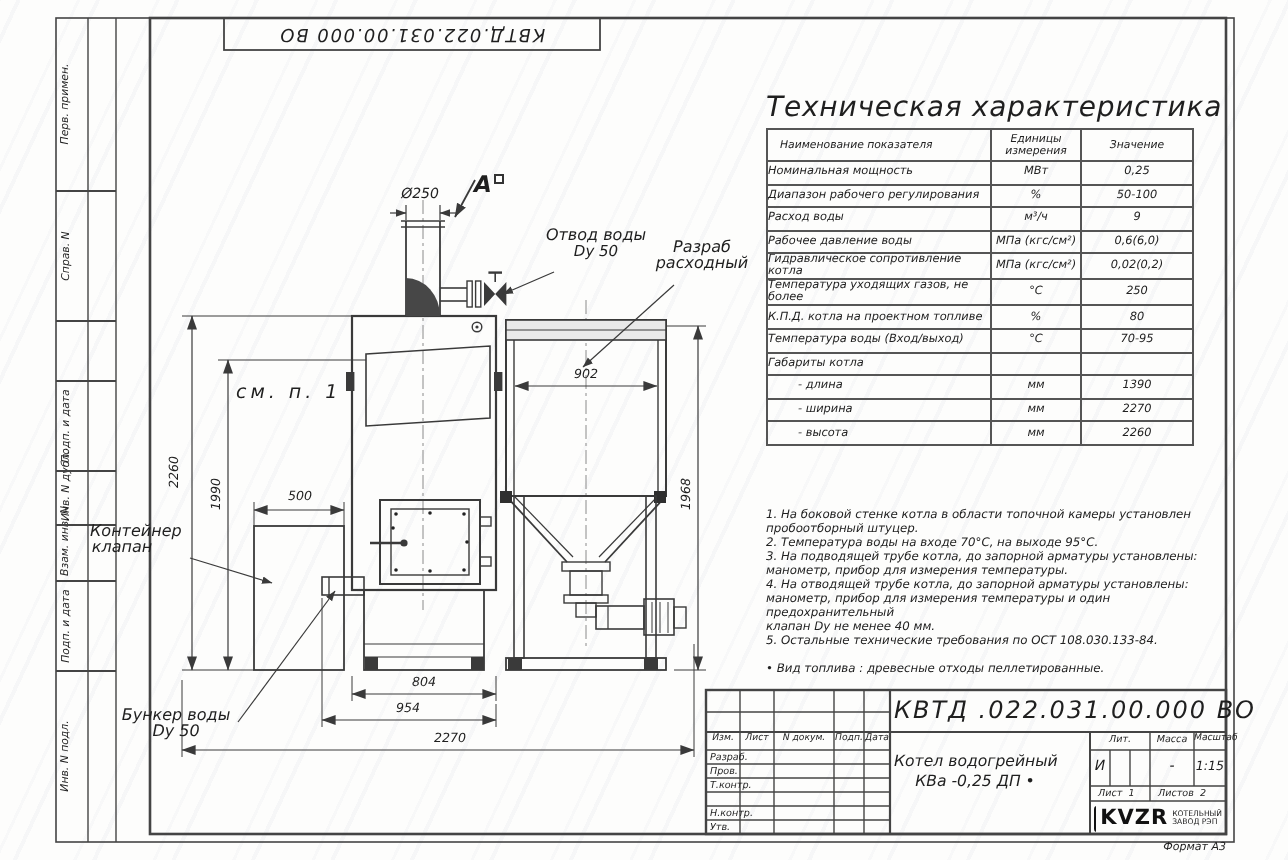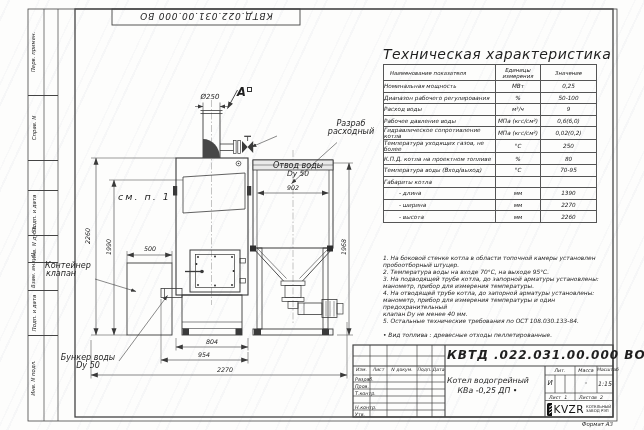--- a/index.html
+++ b/index.html
@@ -28,21 +28,21 @@
   
   .notes{position:absolute;left:383px;top:255px;width:222px;font-style:italic;font-size:5.9px;
          color:#222;}
   .notes div{min-height:7px;line-height:7px;}
   
   .tb{font-style:italic;}
   .aview-sub{display:inline-block;width:3px;height:3px;border:0.8px solid #333;margin-left:1.5px;
              vertical-align:4px;}
   .logo-wrap{position:absolute;left:547px;top:402px;width:64px;height:14px;display:flex;
              align-items:center;gap:2px;}
-  .logo-kvzr{font-family:"DejaVu Sans",sans-serif;font-weight:normal;font-size:10.5px;
+  .logo-kvzr{font-family:"DejaVu Sans",sans-serif;font-weight:bold;font-size:10.5px;
              letter-spacing:0.5px;color:#111;font-style:normal;}
   .logo-cap{font-size:3.8px;line-height:1.1;color:#222;font-style:normal;}
 </style>
 </head>
 <body>
 
 <div class="sheet">
   <div class="wm"></div>
 
   <svg class="geo" width="644" height="430" viewBox="0 0 644 430" shape-rendering="geometricPrecision">
@@ -234,21 +234,21 @@
       <div class="t rot c" style="left: 15.5px; top: 307.5px; width: 41px; height: 10px; font-size: 5.4px;">Подп. и дата</div>
       <div style="position: absolute; left: 28px; top: 290px; width: 30px; border-top: 0.8px solid rgb(68, 68, 68);"></div>
       <div class="t rot c" style="left: -5px; top: 373px; width: 82px; height: 10px; font-size: 5.4px;">Инв. N подл.</div>
       <div style="position: absolute; left: 28px; top: 335px; width: 30px; border-top: 0.8px solid rgb(68, 68, 68);"></div>
     </div>
 
   <div class="t c" style="left:192px;top:94px;width:36px;font-size:7px;">Ø250</div>
   <div class="t" style="left:237px;top:86px;font-size:11.5px;font-weight:bold;">
     <span>A</span><span class="aview-sub"></span>
   </div>
-  <div class="t c" style="left:268px;top:114px;width:60px;font-size:8px;margin-top:48px;">
+  <div class="t c" style="left:268px;top:114px;width:60px;font-size:8px;">
     <div>Отвод воды</div>
     <div style="font-size:7.5px;">Dy 50</div>
   </div>
   <div class="t c" style="left:326px;top:120px;width:50px;font-size:8px;">
     <div>Разраб</div>
     <div>расходный</div>
   </div>
   <div class="t" style="left:118px;top:192px;font-size:9.5px;letter-spacing:2px;">см. п. 1</div>
   <div class="t c" style="left:45px;top:262px;width:32px;font-size:8px;">
     <div>Контейнер</div>
@@ -353,21 +353,21 @@
       <div>3. На подводящей трубе котла, до запорной арматуры установлены:</div>
       <div>манометр, прибор для измерения температуры.</div>
       <div>4. На отводящей трубе котла, до запорной арматуры установлены:</div>
       <div>манометр, прибор для измерения температуры и один предохранительный</div>
       <div>клапан Dy не менее 40 мм.</div>
       <div>5. Остальные технические требования по ОСТ 108.030.133-84.</div>
       <div></div>
       <div>• Вид топлива : древесные отходы пеллетированные.</div>
     </div>
 
-  <div class="t c tb" style="left:447px;top:349px;width:164px;font-size:12px;font-weight:bold;letter-spacing:1px;text-align:right;">КВТД .022.031.00.000 ВО</div>
+  <div class="t c tb" style="left:447px;top:349px;width:164px;font-size:12px;font-weight:normal;letter-spacing:1px;text-align:right;">КВТД .022.031.00.000 ВО</div>
   <div id="tb-headers">
       <div class="t c tb" style="left: 353px; top: 368px; width: 17px; font-size: 4.6px;">Изм.</div>
       <div class="t c tb" style="left: 370px; top: 368px; width: 17px; font-size: 4.6px;">Лист</div>
       <div class="t c tb" style="left: 387px; top: 368px; width: 30px; font-size: 4.6px;">N докум.</div>
       <div class="t c tb" style="left: 417px; top: 368px; width: 15px; font-size: 4.6px;">Подп.</div>
       <div class="t c tb" style="left: 432px; top: 368px; width: 13px; font-size: 4.6px;">Дата</div>
     </div>
   <div id="tb-rows">
       <div class="t tb" style="left: 355px; top: 376.5px; font-size: 4.8px;">Разраб.</div>
       <div class="t tb" style="left: 355px; top: 383.5px; font-size: 4.8px;">Пров.</div>

